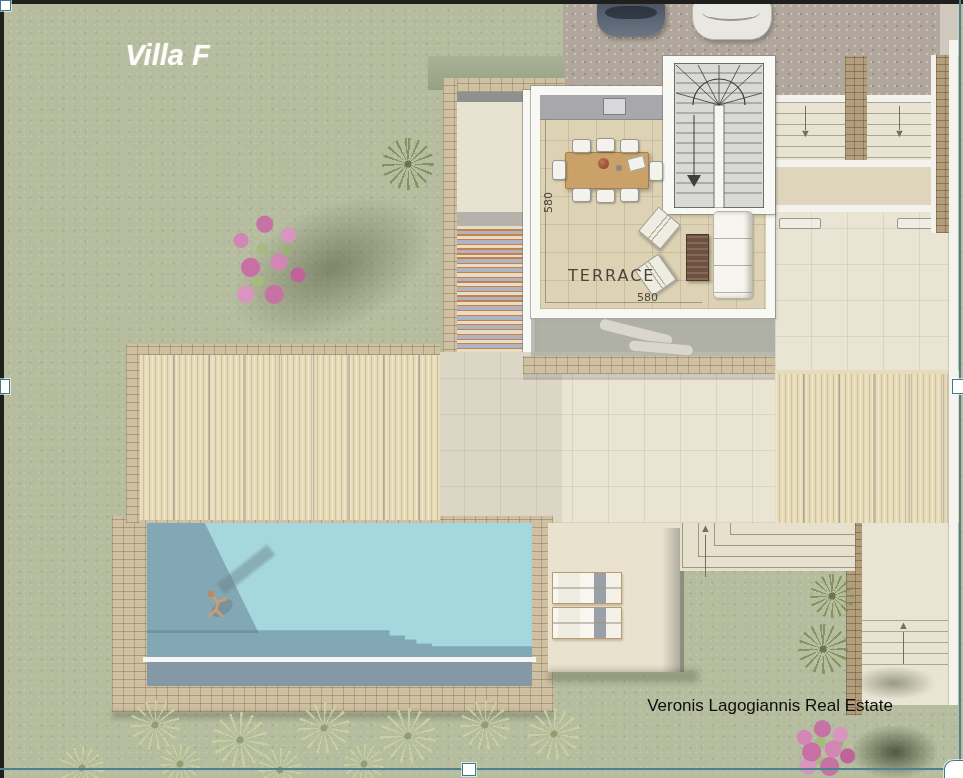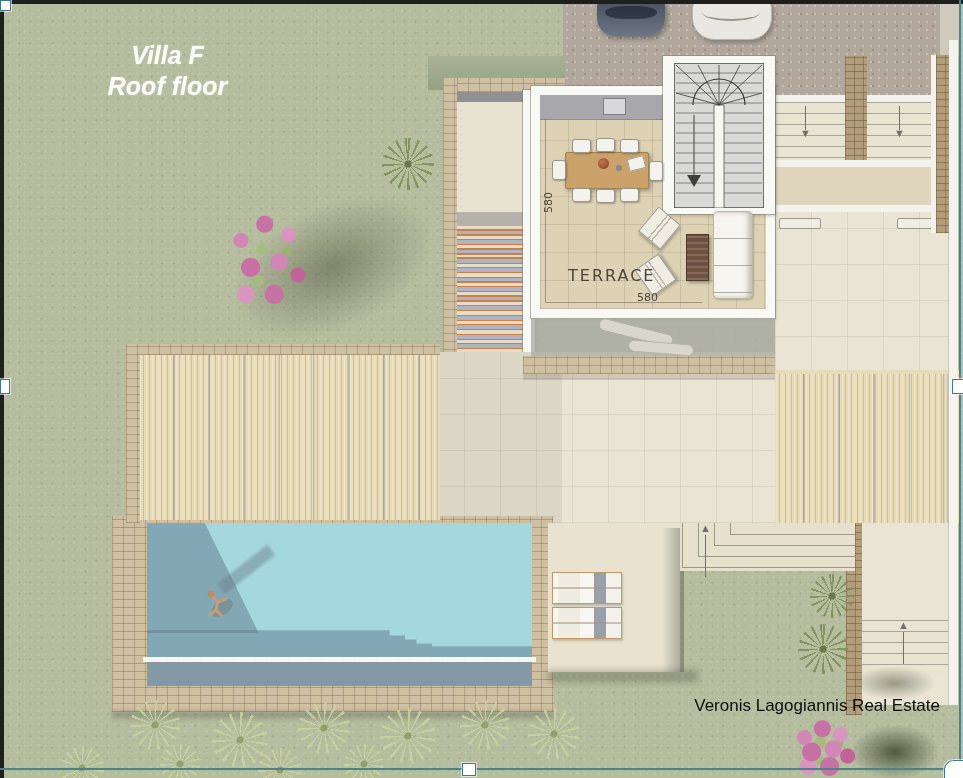--- a/index.html
+++ b/index.html
@@ -65,21 +65,21 @@
     radial-gradient(circle at 55% 80%,#c672a4 0 9px,transparent 10px),
     radial-gradient(circle at 42% 38%,#a7bb7e 0 5px,transparent 6px),
     radial-gradient(circle at 68% 40%,#9db06f 0 4px,transparent 5px),
     radial-gradient(circle at 38% 68%,#a7bb7e 0 5px,transparent 6px);}
   .shadowblob{background:radial-gradient(ellipse,rgba(72,80,56,0.5),rgba(72,80,56,0) 70%);}
   
   .water{background:#a5d8de;}
   .poolshadowA{clip-path:polygon(15% 0,29% 82%,0 82%,0 0);background:rgba(98,120,140,.5);}
   .poolshadowB{clip-path:polygon(0 80%,63% 80%,63% 84%,67% 84%,67% 87%,70% 87%,70% 90%,74% 90%,74% 92%,100% 92%,100% 100%,0 100%);background:rgba(98,120,140,.5);}
   
-  .title{color:#fdfdfb;font-weight:bold;font-style:italic;font-size:25px;line-height:31px;
+  .title{color:#fdfdfb;font-weight:bold;font-style:italic;font-size:29px;line-height:31px;
     text-align:center;text-shadow:0 0 2px rgba(255,255,255,.45);}
   .room-label{font-size:16px;letter-spacing:2px;color:#4c453a;font-family:"DejaVu Sans",sans-serif;}
   .dim{font-size:11px;color:#4c453a;font-family:"DejaVu Sans",sans-serif;}
   .watermark{font-size:17px;color:#0d0d0d;text-align:right;}
   .tri{color:#70706a;font-size:11px;line-height:11px;}
   .stem{background:#70706a;}
   .stepL{border-left:1px solid #9a978c;border-bottom:1px solid #9a978c;}
   .planter{border:1px solid #99968c;background:rgba(255,255,255,0.35);border-radius:2px;}
   
   .selline{background:#4a828f;}
@@ -258,23 +258,22 @@
   <div class="abs starplant agave" style="left:528px;top:708px;width:52px;height:52px;"></div>
   <div class="abs starplant agave" style="left:60px;top:746px;width:44px;height:44px;"></div>
   <div class="abs starplant agave" style="left:160px;top:744px;width:40px;height:40px;"></div>
   <div class="abs starplant agave" style="left:258px;top:748px;width:44px;height:44px;"></div>
   <div class="abs starplant agave" style="left:344px;top:744px;width:40px;height:40px;"></div>
   <div class="abs" style="left:853px;top:726px;width:84px;height:52px;background:radial-gradient(ellipse,rgba(62,72,48,0.85),rgba(62,72,48,0) 75%);"></div>
   <div class="abs boug" style="left:790px;top:720px;width:72px;height:58px;"></div>
 
   <div class="abs title" style="left:60px;top:40px;width:215px;">
     <div>Villa F</div>
-    <div>Roof floor</div>
   </div>
-  <div class="abs watermark" style="left:600px;top:696px;width:340px;">Veronis Lagogiannis Real Estate</div>
+  <div class="abs watermark" style="left:600px;top:696px;width:340px;text-align:center;">Veronis Lagogiannis Real Estate</div>
 
   <div class="abs darkborder" style="left:0;top:0;width:963px;height:4px;"></div>
   <div class="abs darkborder" style="left:0;top:0;width:4px;height:778px;"></div>
   <div class="abs selline" style="left:0;top:768px;width:963px;height:2px;"></div>
   <div class="abs selline" style="left:959px;top:0;width:2px;height:778px;"></div>
   <div class="abs handle" style="left:0;top:0;width:9px;height:9px;"></div>
   <div class="abs handle" style="left:0;top:379px;width:8px;height:13px;"></div>
   <div class="abs handle" style="left:952px;top:379px;width:10px;height:13px;"></div>
   <div class="abs handle" style="left:462px;top:763px;width:12px;height:11px;"></div>
   <div class="abs handle" style="left:944px;top:760px;width:18px;height:17px;border-radius:50% 0 0 0;"></div>

